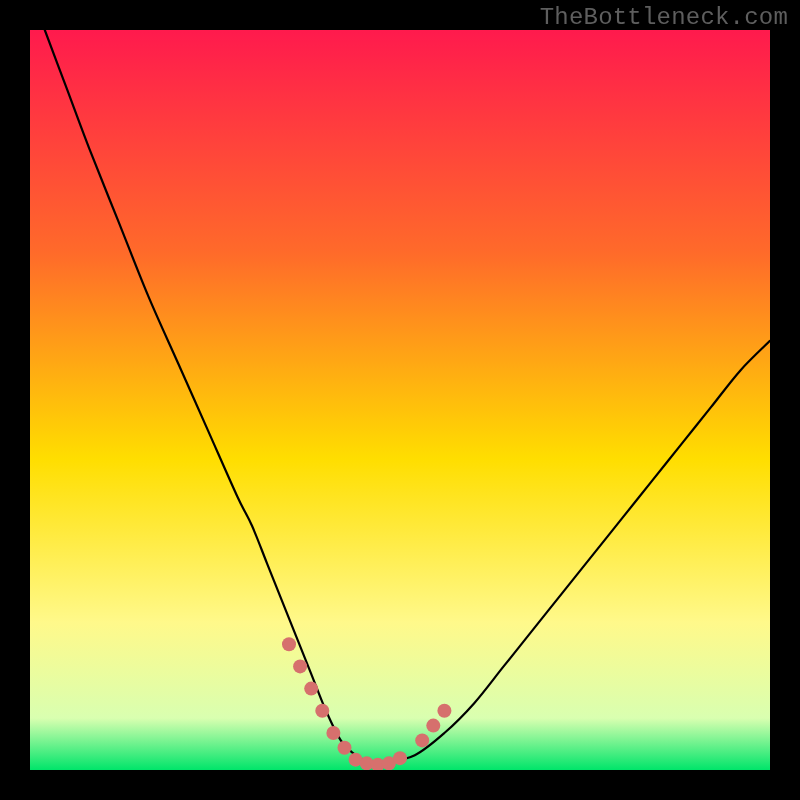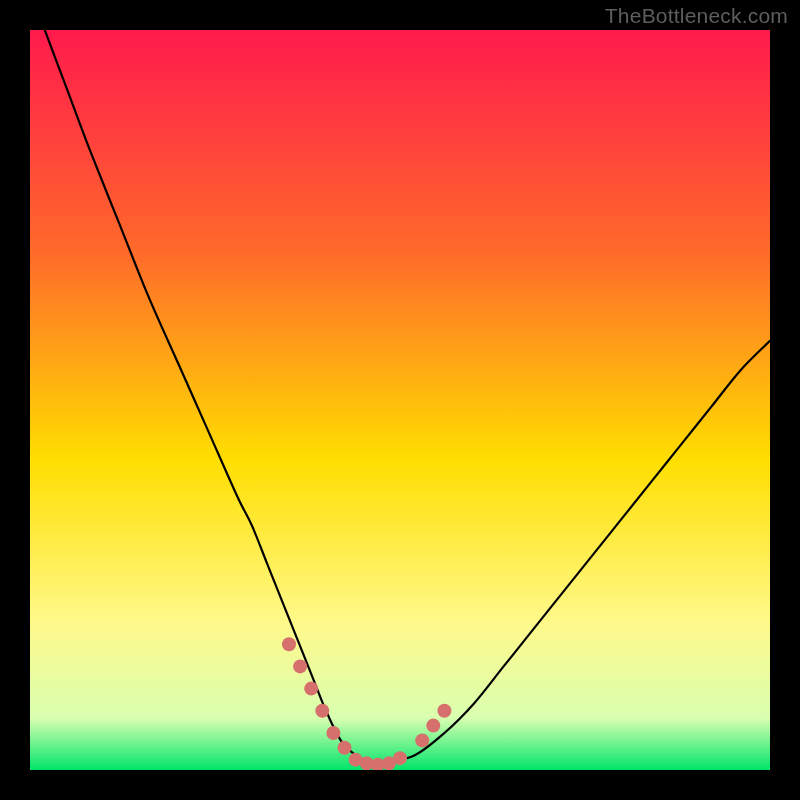--- a/index.html
+++ b/index.html
@@ -20,22 +20,22 @@
   }
   .gradient-bg {
     position: absolute;
     inset: 0;
   }
   .watermark {
     position: absolute;
     top: 4px;
     right: 12px;
     color: #5e5e5e;
-    font-family: Liberation Sans, sans-serif;
-    font-size: 21px;
+    font-family: Liberation Mono, monospace;
+    font-size: 24px;
     letter-spacing: 0.2px;
     text-align: right;
   }
   svg.curve {
     position: absolute;
     inset: 0;
   }
 </style>
 </head>
 <body>

